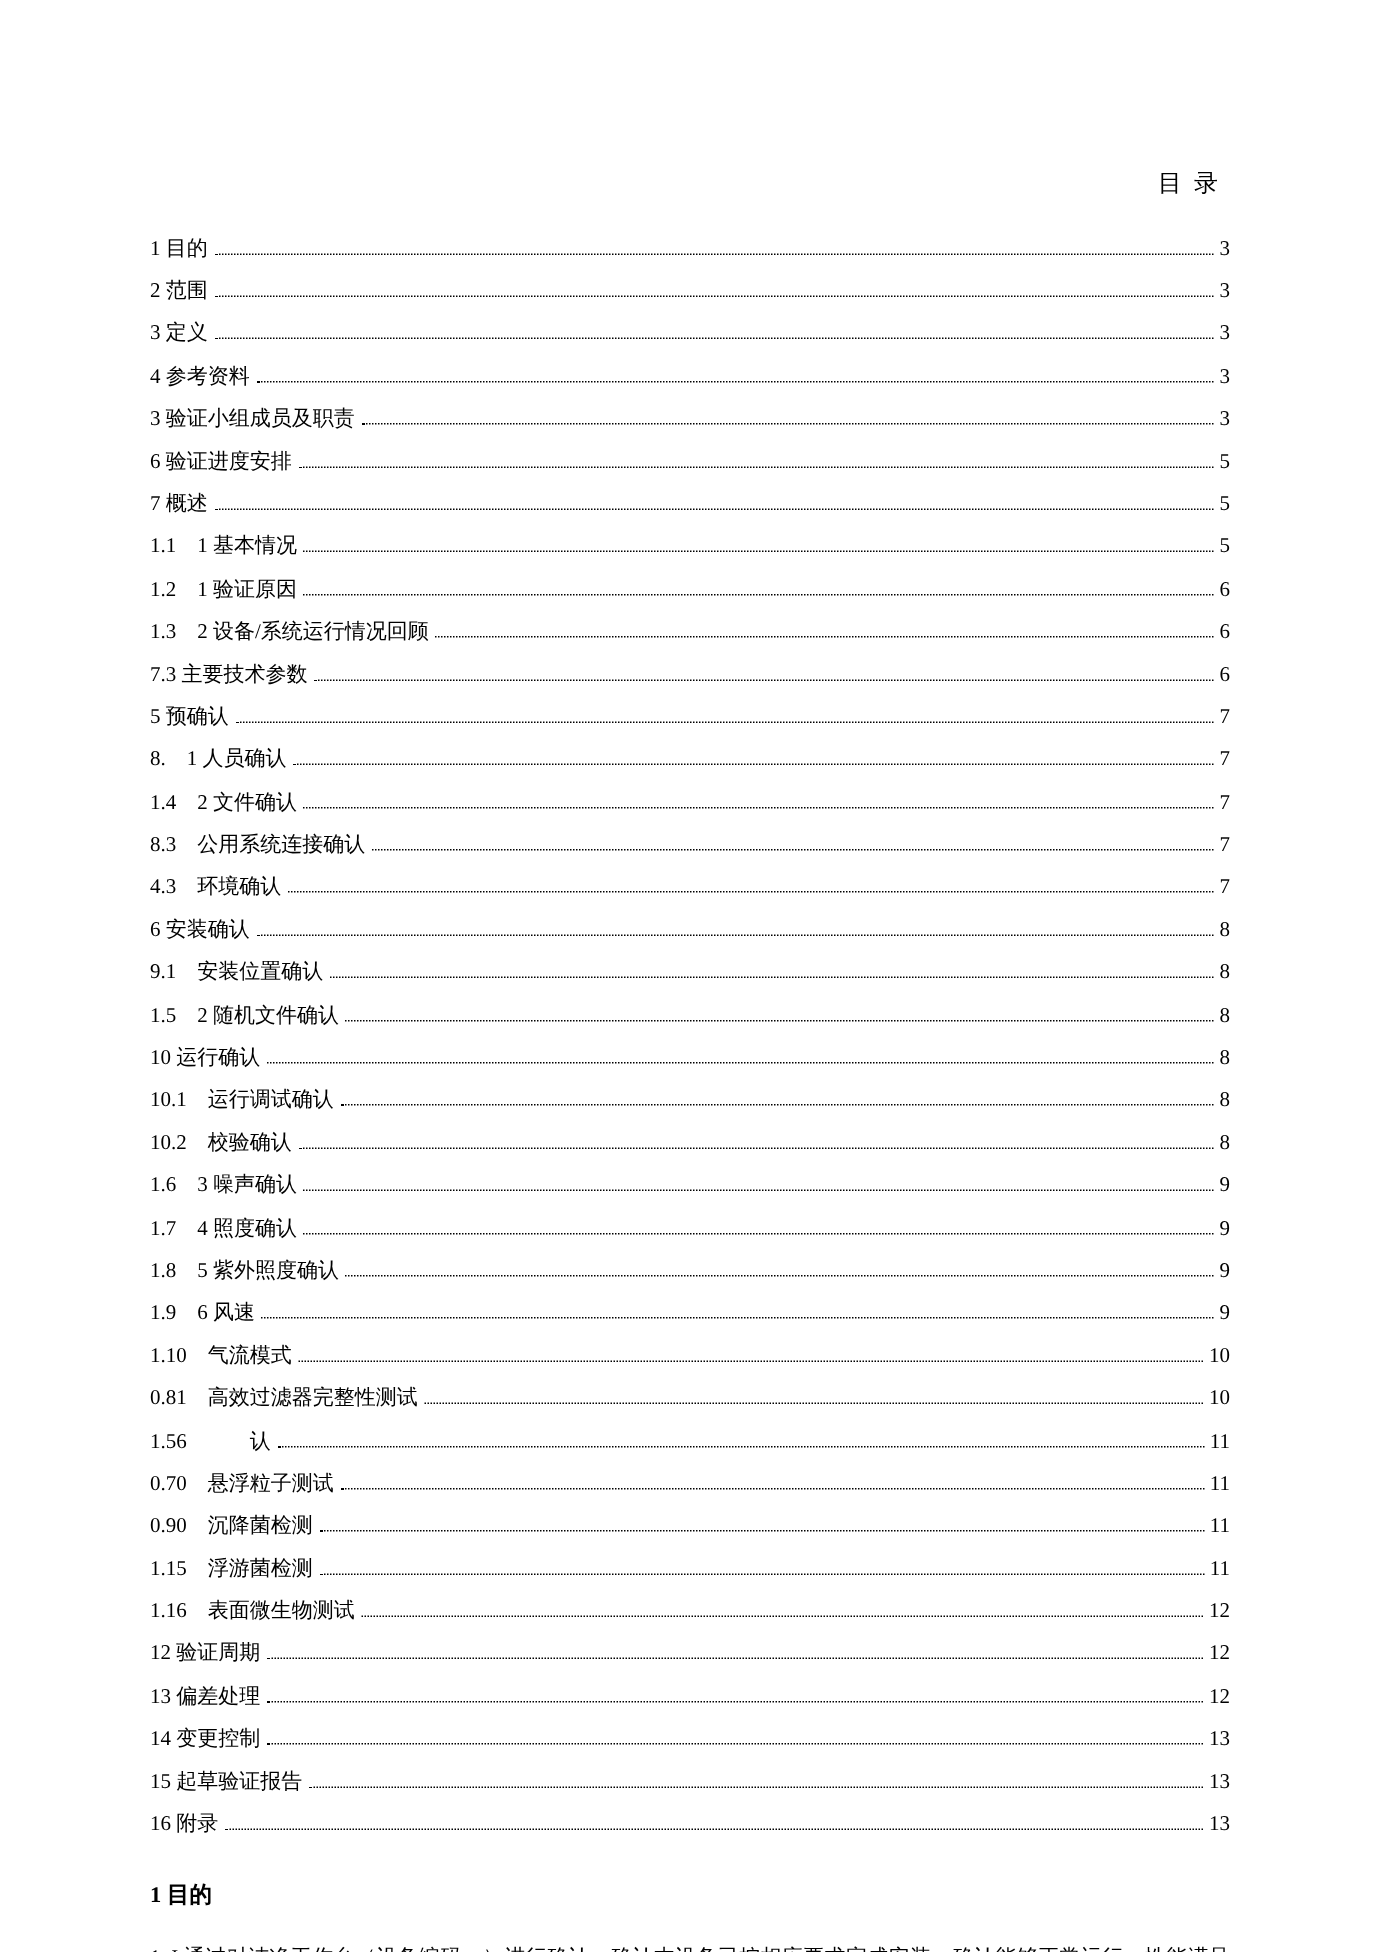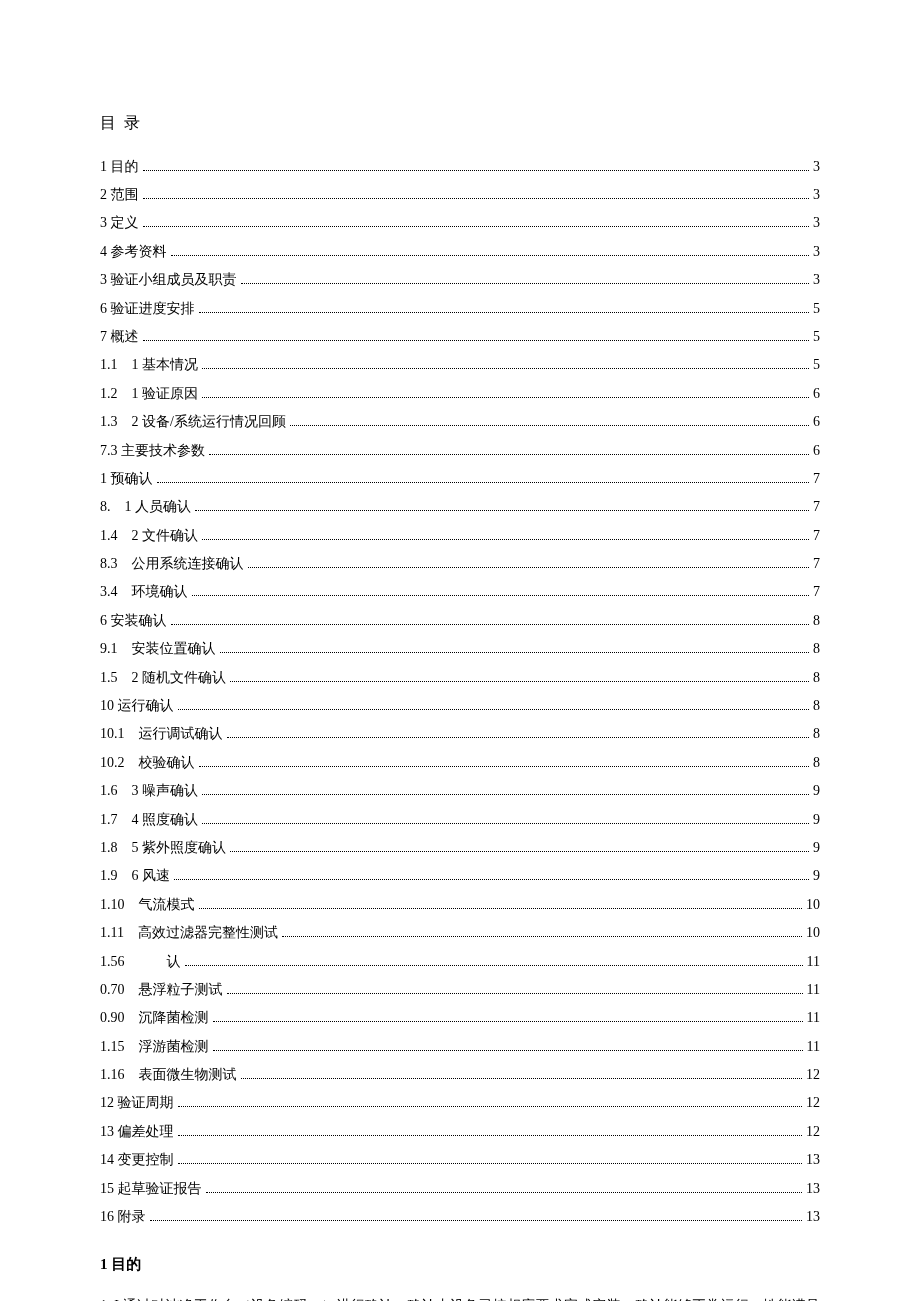--- a/index.html
+++ b/index.html
@@ -6,21 +6,21 @@
     body {
       font-family: "SimSun", "宋体", serif;
       font-size: 14px;
       color: #000;
       background: #fff;
       width: 920px;
       padding: 110px 100px 60px 100px;
       line-height: 1.6;
     }
     .toc-title {
-      text-align: left;
+      text-align: right;
       font-size: 16px;
       margin-bottom: 20px;
       letter-spacing: 8px;
     }
     .toc-entry {
       display: flex;
       align-items: baseline;
       margin-bottom: 6px;
       font-size: 14px;
     }
@@ -105,41 +105,41 @@
       <span class="toc-label">1.3　2 设备/系统运行情况回顾</span>
       <span class="toc-dots"></span>
       <span class="toc-page">6</span>
     </div>
     <div class="toc-entry">
       <span class="toc-label">7.3 主要技术参数</span>
       <span class="toc-dots"></span>
       <span class="toc-page">6</span>
     </div>
     <div class="toc-entry">
-      <span class="toc-label">1 预确认</span>
+      <span class="toc-label">5 预确认</span>
       <span class="toc-dots"></span>
       <span class="toc-page">7</span>
     </div>
     <div class="toc-entry">
       <span class="toc-label">8.　1 人员确认</span>
       <span class="toc-dots"></span>
       <span class="toc-page">7</span>
     </div>
     <div class="toc-entry">
       <span class="toc-label">1.4　2 文件确认</span>
       <span class="toc-dots"></span>
       <span class="toc-page">7</span>
     </div>
     <div class="toc-entry">
       <span class="toc-label">8.3　公用系统连接确认</span>
       <span class="toc-dots"></span>
       <span class="toc-page">7</span>
     </div>
     <div class="toc-entry">
-      <span class="toc-label">3.4　环境确认</span>
+      <span class="toc-label">4.3　环境确认</span>
       <span class="toc-dots"></span>
       <span class="toc-page">7</span>
     </div>
     <div class="toc-entry">
       <span class="toc-label">6 安装确认</span>
       <span class="toc-dots"></span>
       <span class="toc-page">8</span>
     </div>
     <div class="toc-entry">
       <span class="toc-label">9.1　安装位置确认</span>
@@ -185,21 +185,21 @@
       <span class="toc-label">1.9　6 风速</span>
       <span class="toc-dots"></span>
       <span class="toc-page">9</span>
     </div>
     <div class="toc-entry">
       <span class="toc-label">1.10　气流模式</span>
       <span class="toc-dots"></span>
       <span class="toc-page">10</span>
     </div>
     <div class="toc-entry">
-      <span class="toc-label">1.11　高效过滤器完整性测试</span>
+      <span class="toc-label">0.81　高效过滤器完整性测试</span>
       <span class="toc-dots"></span>
       <span class="toc-page">10</span>
     </div>
     <div class="toc-entry">
       <span class="toc-label">1.56　　　认</span>
       <span class="toc-dots"></span>
       <span class="toc-page">11</span>
     </div>
     <div class="toc-entry">
       <span class="toc-label">0.70　悬浮粒子测试</span>

